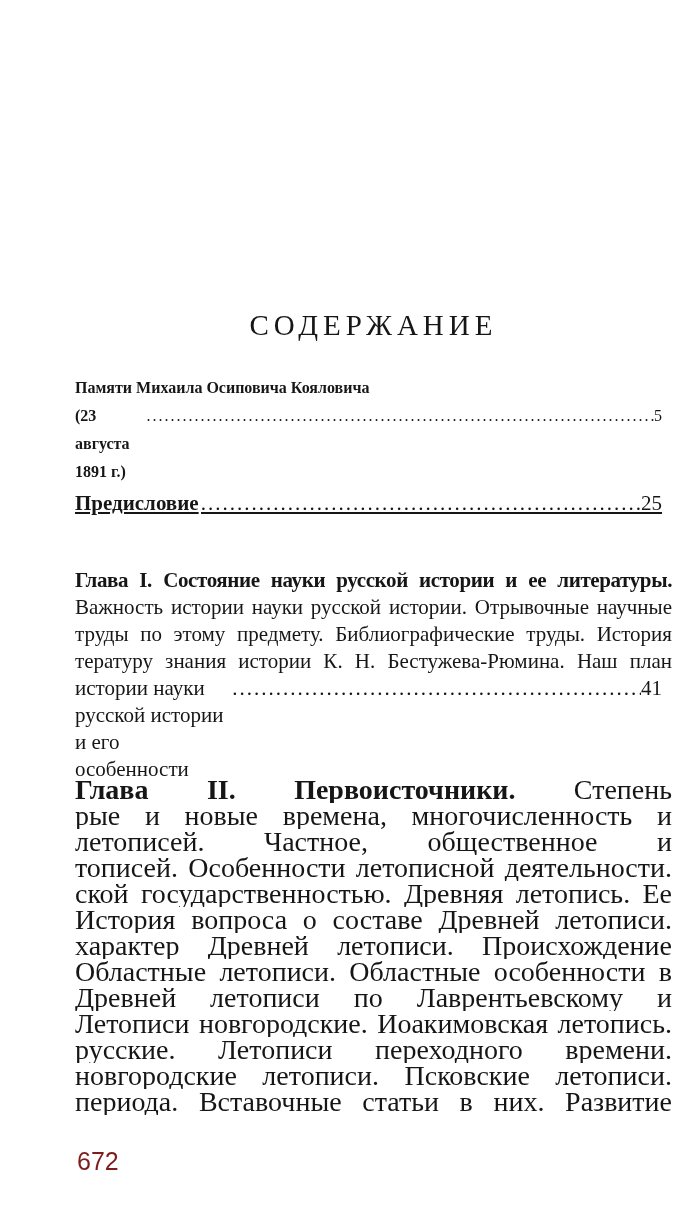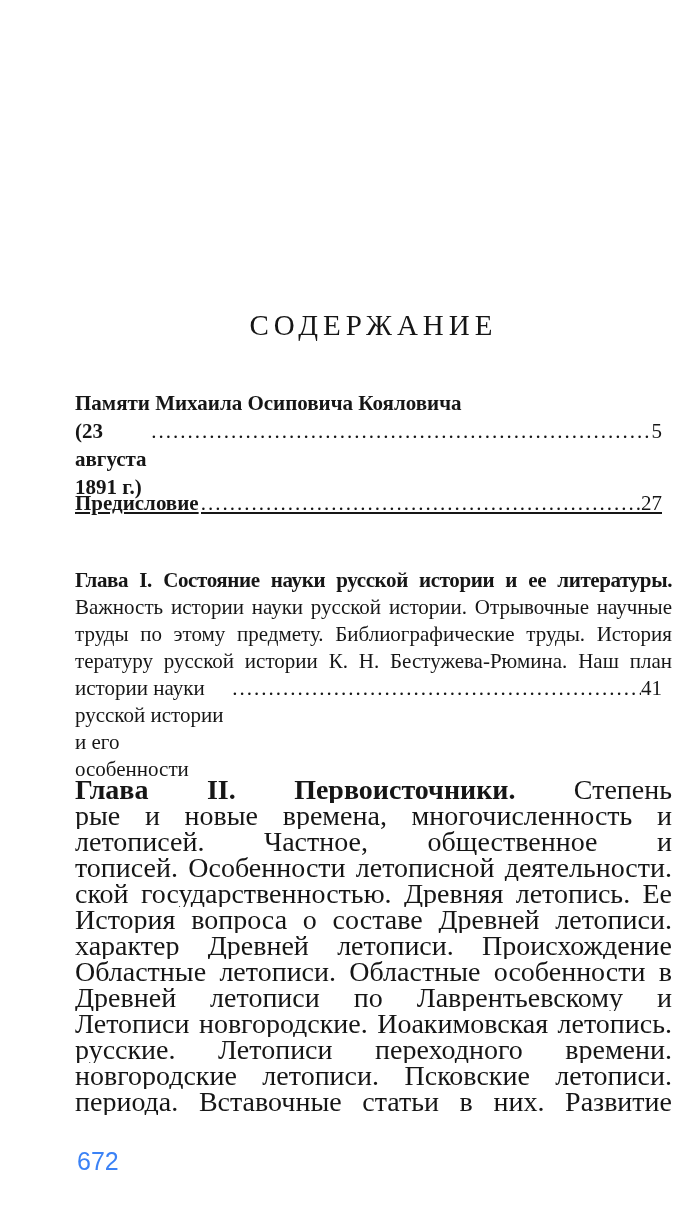--- a/index.html
+++ b/index.html
@@ -13,21 +13,21 @@
   }
   .title {
     position:absolute; top:289px; left:75px; width:597px;
     text-align:center;
     font-size:29px;
     letter-spacing:5px;
     font-weight:normal;
     margin-top:20px;
   }
   .block { position:absolute; left:75px; width:597px; }
-  .entry1 { top:389px; font-size:21px; line-height:28px; font-weight:bold; }
+  .entry1 { top:374px; font-size:16px; line-height:28px; font-weight:bold; }
   .entry2 { top:489px; font-size:21px; line-height:28px; font-weight:bold;text-decoration:underline; }
   .ch1 { top:567px; font-size:21px; line-height:27px; }
   .ch2 { top:777px; font-size:28px; line-height:26px; }
   .jline {
     text-align:justify;
     text-align-last:justify;
     overflow:hidden;
   }
   .ch1 .jline, .ch1 .flexline { height:27px; }
   .ch2 .jline { height:26px; }
@@ -48,21 +48,21 @@
   }
   .pageno {
     font-weight:normal;
     padding-right:10px;
     flex:0 0 auto;
   }
   .folio {
     position:absolute; left:77px; top:1147px;
     font-family:"Liberation Sans", sans-serif;
     font-size:25px;
-    color:#3b82f6;
+    color:#7f1d1d;
   }
 </style>
 </head>
 <body>
 
 <div class="page">
 
   <div class="title">СОДЕРЖАНИЕ</div>
 
   <div class="block entry1">
@@ -71,29 +71,29 @@
       <span>(23 августа 1891 г.)</span>
       <span class="leader"></span>
       <span class="pageno">5</span>
     </div>
   </div>
 
   <div class="block entry2">
     <div class="entry-row">
       <span>Предисловие</span>
       <span class="leader"></span>
-      <span class="pageno">27</span>
+      <span class="pageno">25</span>
     </div>
   </div>
 
   <div class="block ch1">
     <div class="jline b tight">Глава I. Состояние науки русской истории и ее литературы.</div>
     <div class="jline">Важность истории науки русской истории. Отрывочные научные</div>
     <div class="jline">труды по этому предмету. Библиографические труды. История</div>
-    <div class="jline">тературу русской истории К. Н. Бестужева-Рюмина. Наш план</div>
+    <div class="jline">тературу знания истории К. Н. Бестужева-Рюмина. Наш план</div>
     <div class="flexline">
       <span>истории науки русской истории и его особенности</span>
       <span class="leader"></span>
       <span class="pageno">41</span>
     </div>
   </div>
 
   <div class="block ch2">
     <div class="jline"><span class="b">Глава II. Первоисточники.</span><span> Степень летописного знания в ста-</span></div>
     <div class="jline">рые и новые времена, многочисленность и разнообразие списков</div>

